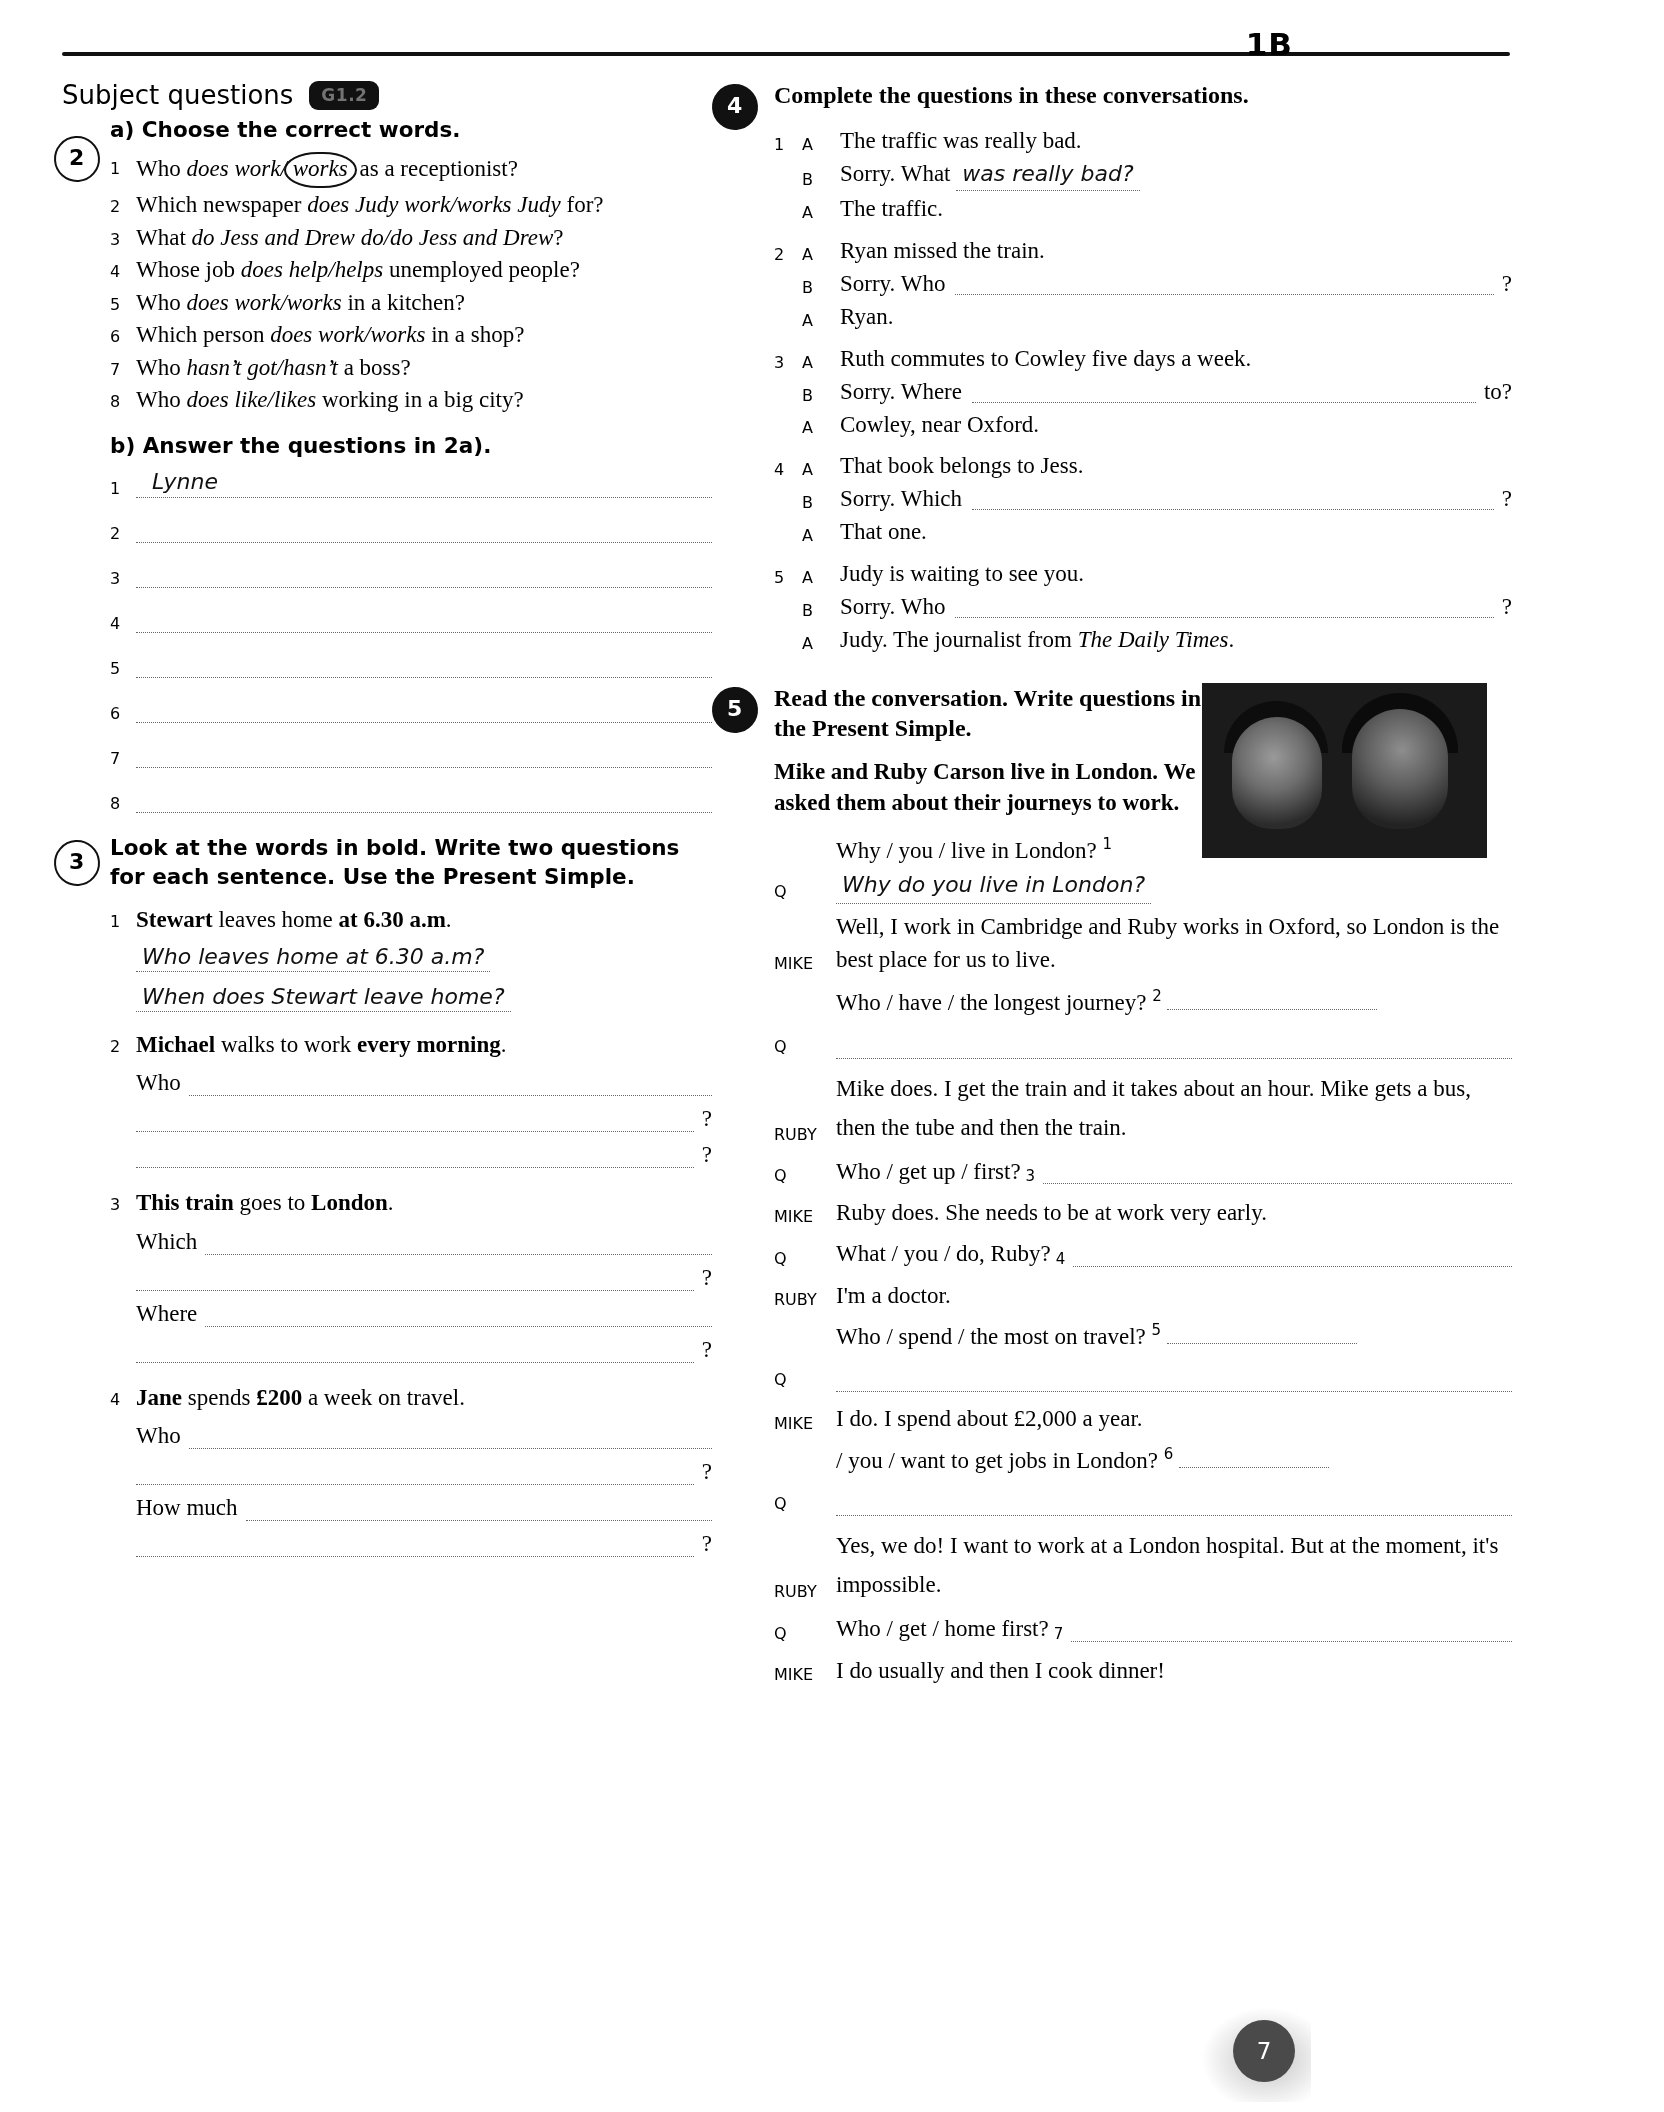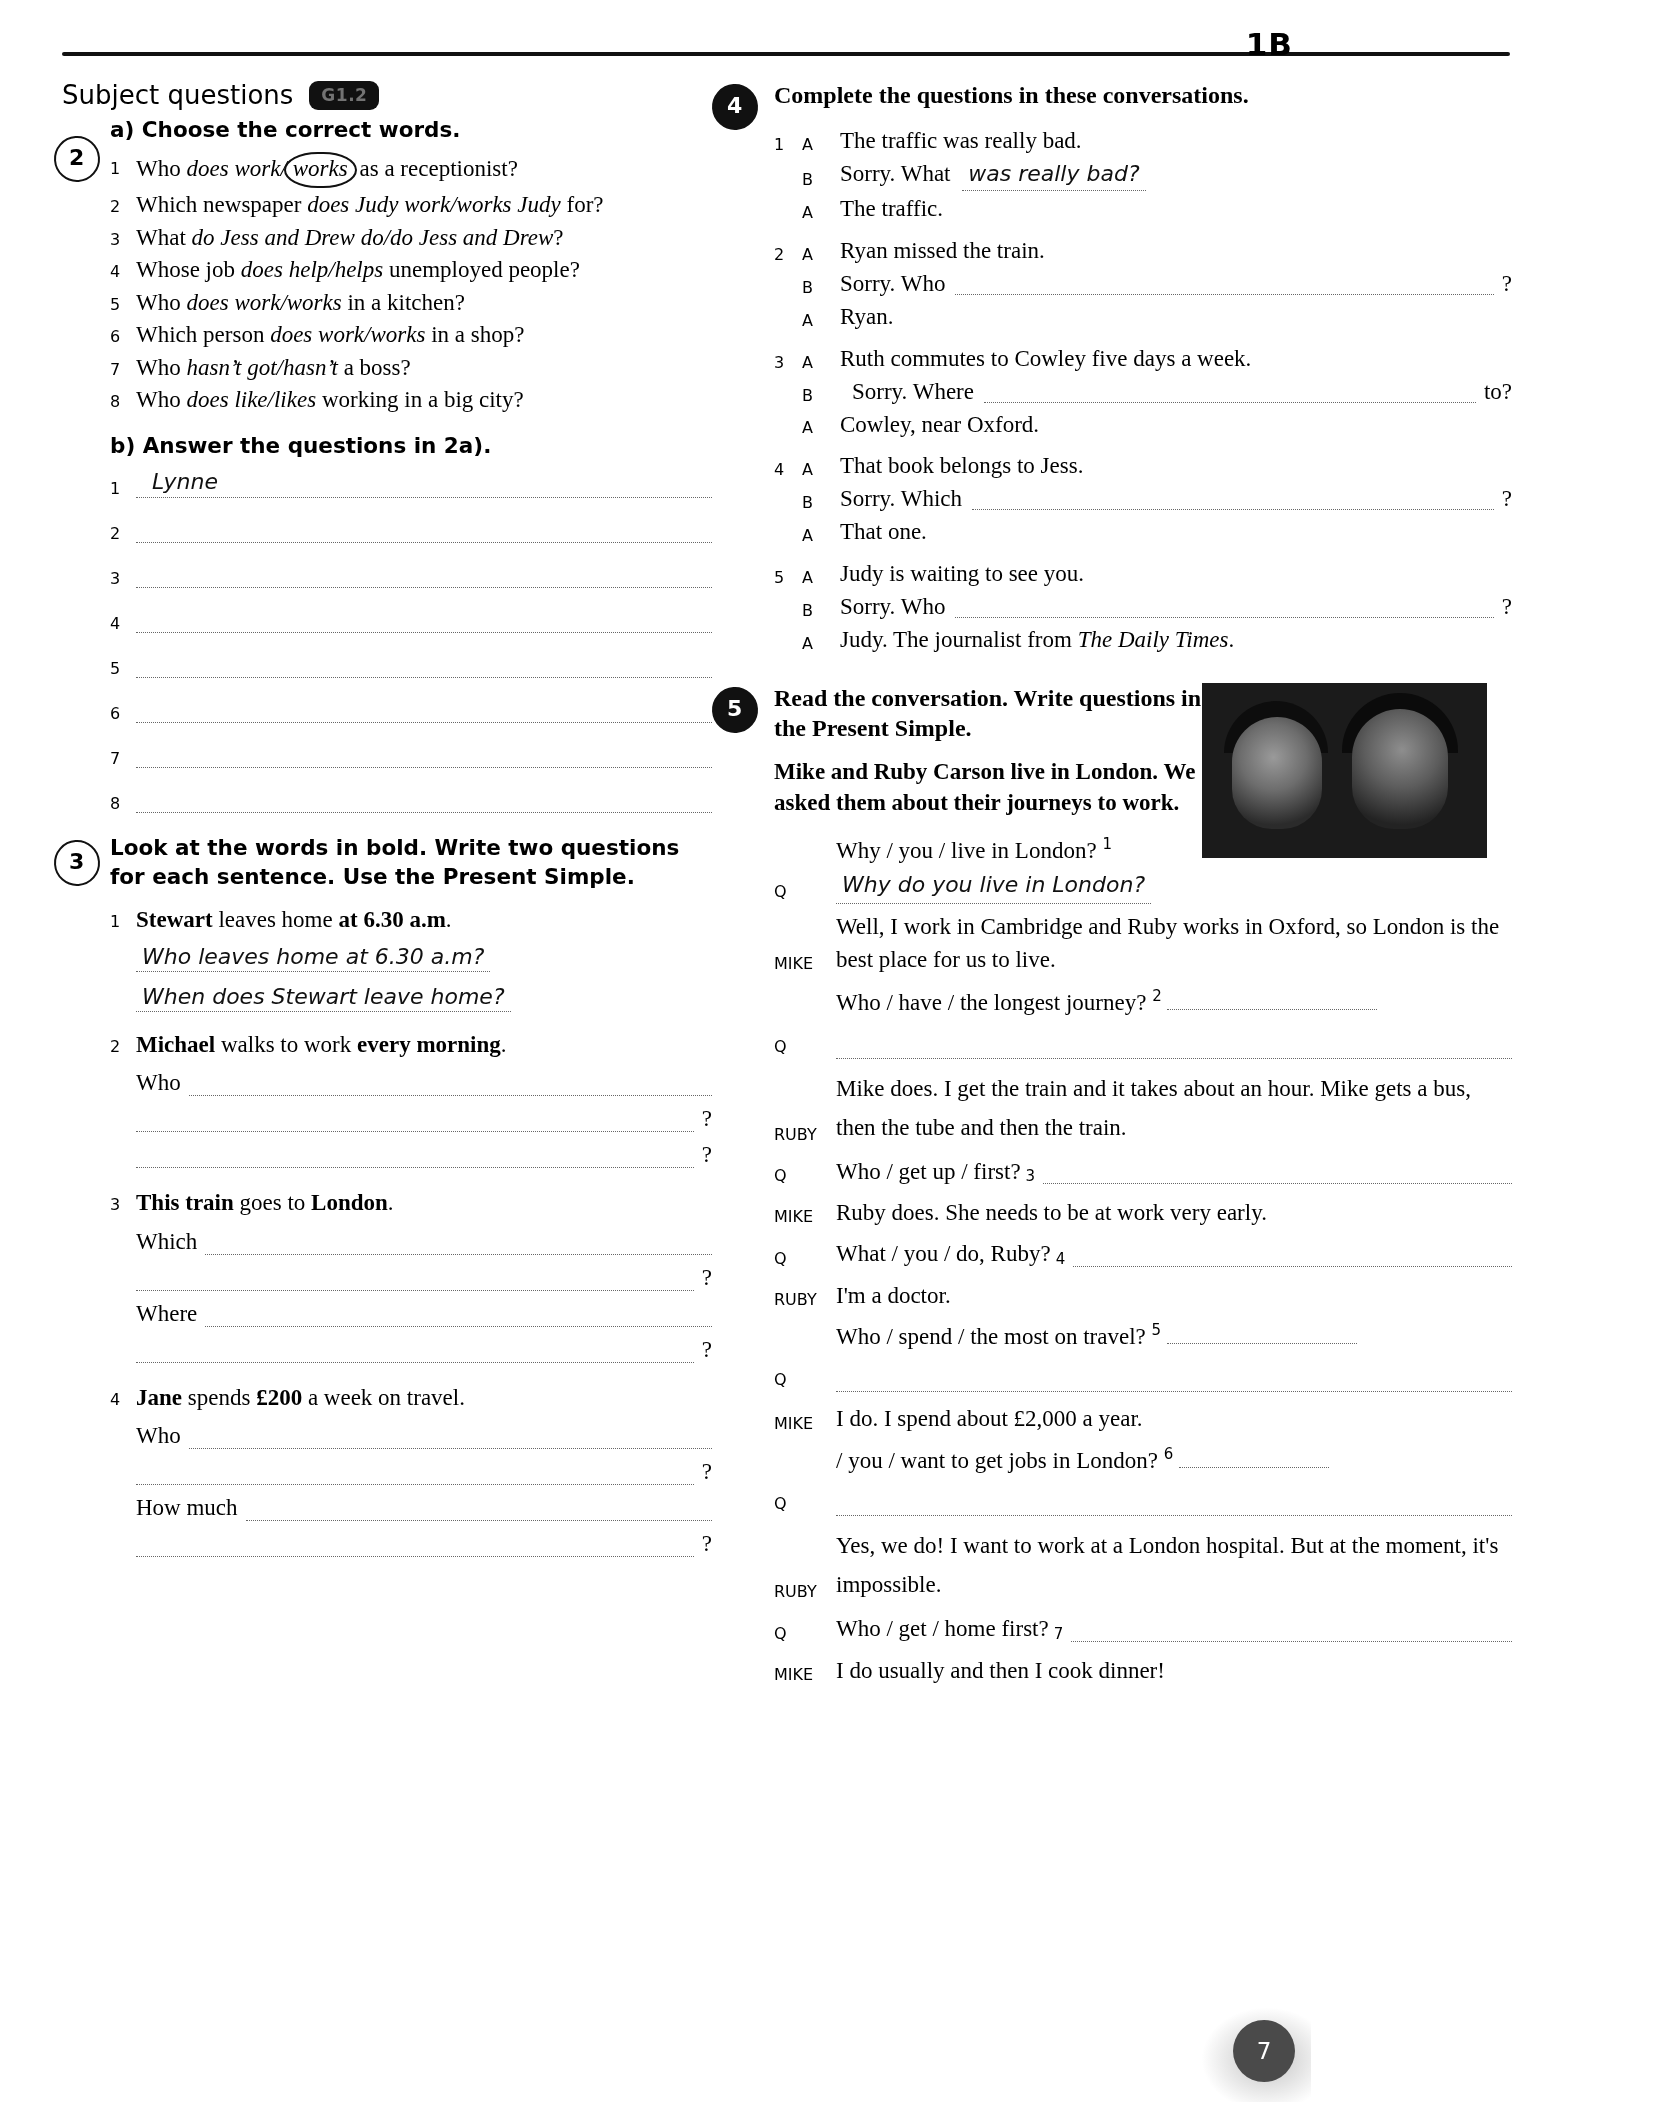--- a/index.html
+++ b/index.html
@@ -448,21 +448,21 @@
         <div class="crow">
           <div class="cnum">1</div>
           <div class="cspk">A</div>
           <div class="ctext">The traffic was really bad.</div>
         </div>
         <div class="crow">
           <div class="cnum"></div>
           <div class="cspk">B</div>
           <div class="ctext">
             <span>Sorry. What</span>
-            <span class="handwrite hw-line" style="margin-left:6px;">was really bad?</span>
+            <span class="handwrite hw-line" style="">was really bad?</span>
           </div>
         </div>
         <div class="crow">
           <div class="cnum"></div>
           <div class="cspk">A</div>
           <div class="ctext">The traffic.</div>
         </div>
       </div>
 
       <div class="conv" style="margin-top:12px;">
@@ -490,21 +490,21 @@
       <div class="conv" style="margin-top:12px;">
         <div class="crow">
           <div class="cnum">3</div>
           <div class="cspk">A</div>
           <div class="ctext">Ruth commutes to Cowley five days a week.</div>
         </div>
         <div class="crow">
           <div class="cnum"></div>
           <div class="cspk">B</div>
           <div class="ctext" style="display:flex; align-items:flex-end;">
-            <span style="white-space:nowrap;margin-left:12px;">Sorry. Where</span>
+            <span style="white-space:nowrap;">Sorry. Where</span>
             <span class="wfill" style="margin:0 8px 4px 10px;"></span>
             <span>to?</span>
           </div>
         </div>
         <div class="crow">
           <div class="cnum"></div>
           <div class="cspk">A</div>
           <div class="ctext">Cowley, near Oxford.</div>
         </div>
       </div>

